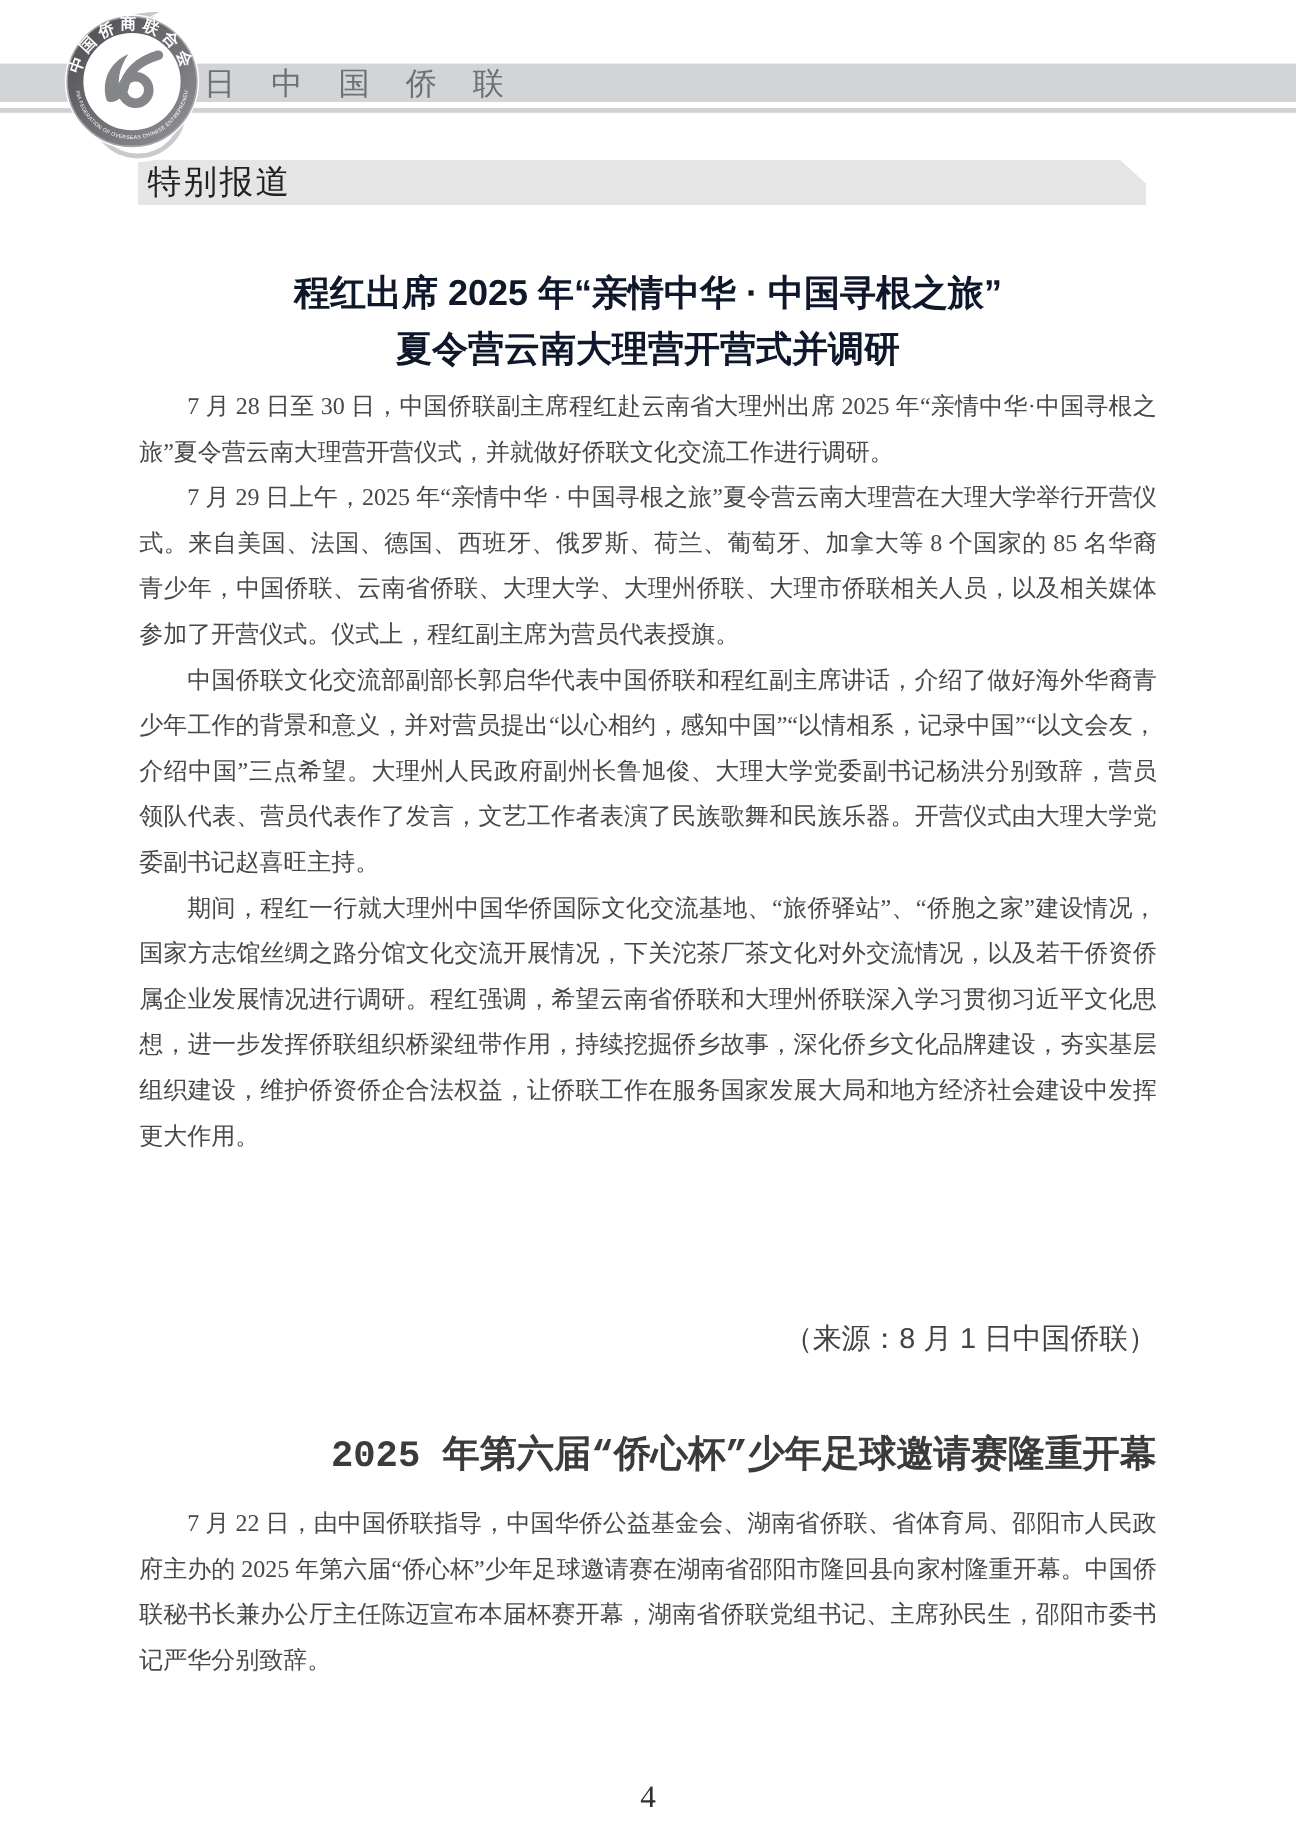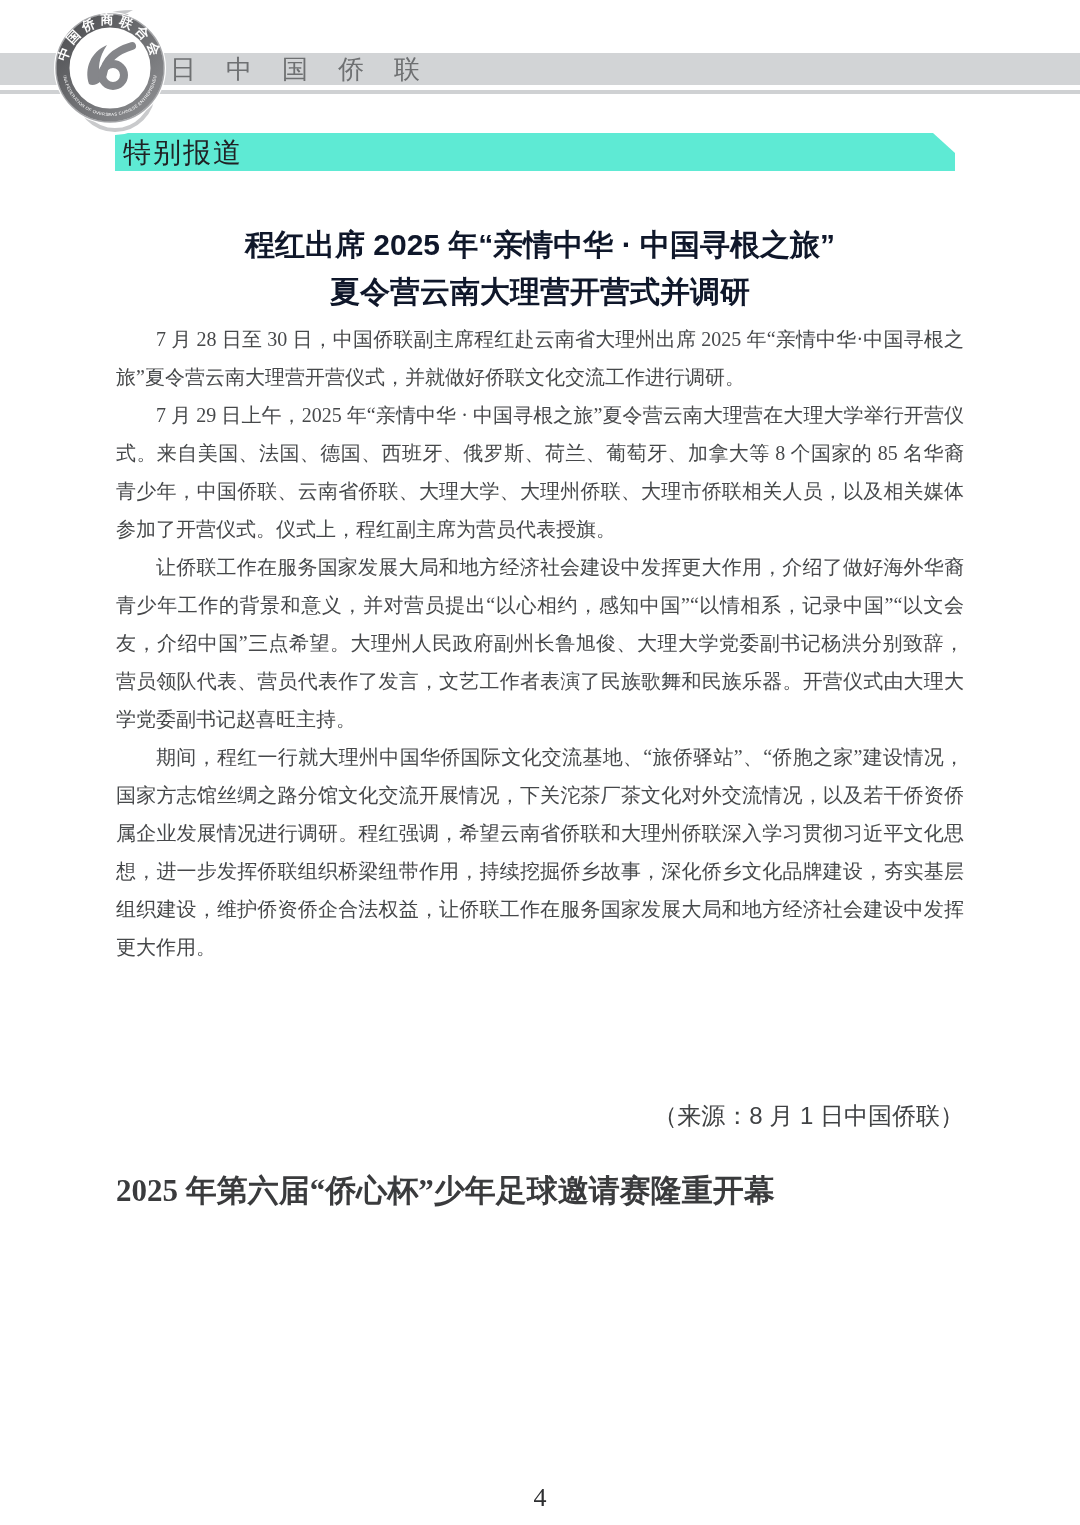--- a/index.html
+++ b/index.html
@@ -19,36 +19,36 @@
     font-family:"Liberation Serif", serif; white-space:nowrap;
   }
   .header-rule {
     position:absolute; left:0; top:90px; width:1080px; height:4px;
     background:#cfd1d3; z-index:1;
   }
   .logo-svg { position:absolute; left:45px; top:4px; z-index:3; }
   
   .section-banner {
     position:absolute; left:115px; top:133px; width:840px; height:38px;
-    background:#5eead4;
+    background:#e5e5e5;
     clip-path:polygon(0 0, 818px 0, 840px 20px, 840px 100%, 0 100%);
   }
   .section-banner-label {
     padding-left:8px; line-height:39px; font-size:28px; color:#202124;
     font-family:"Liberation Serif", serif; letter-spacing:2px;
   }
   
   .article-title-1 {
     position:absolute; left:116px; top:221px; width:848px;
     text-align:center; font-family:"Liberation Sans", sans-serif;
     font-weight:bold; font-size:30px; line-height:47px; color:#0f172a;
   }
   .article-title-2 {
-    position:absolute; left:116px; top:1172px; width:848px;
-    text-align:left; font-family:Liberation Serif, serif;
+    position:absolute; left:116px; top:1196px; width:848px;
+    text-align:right; font-family:Liberation Mono, monospace;
     font-weight:bold; font-size:31px; line-height:38px; color:#3a3b3d;
   }
   
   .article-body { position:absolute; left:116px; width:848px; }
   .article-body-1 { top:320px; }
   .article-body-2 { top:1251px; }
   .article-body p {
     margin:0; padding:0; text-indent:2em;
     font-size:20px; line-height:38px; color:#46484a;
     text-align:justify; text-align-last:left;
@@ -119,24 +119,27 @@
   </div>
 
   <div class="article-title-1">
     <div>程红出席 2025 年“亲情中华 · 中国寻根之旅”</div>
     <div>夏令营云南大理营开营式并调研</div>
   </div>
 
   <div class="article-body article-body-1">
     <p>7 月 28 日至 30 日，中国侨联副主席程红赴云南省大理州出席 2025 年“亲情中华·中国寻根之旅”夏令营云南大理营开营仪式，并就做好侨联文化交流工作进行调研。</p>
     <p>7 月 29 日上午，2025 年“亲情中华 · 中国寻根之旅”夏令营云南大理营在大理大学举行开营仪式。来自美国、法国、德国、西班牙、俄罗斯、荷兰、葡萄牙、加拿大等 8 个国家的 85 名华裔青少年，中国侨联、云南省侨联、大理大学、大理州侨联、大理市侨联相关人员，以及相关媒体参加了开营仪式。仪式上，程红副主席为营员代表授旗。</p>
-    <p>让侨联工作在服务国家发展大局和地方经济社会建设中发挥更大作用，介绍了做好海外华裔青少年工作的背景和意义，并对营员提出“以心相约，感知中国”“以情相系，记录中国”“以文会友，介绍中国”三点希望。大理州人民政府副州长鲁旭俊、大理大学党委副书记杨洪分别致辞，营员领队代表、营员代表作了发言，文艺工作者表演了民族歌舞和民族乐器。开营仪式由大理大学党委副书记赵喜旺主持。</p>
+    <p>中国侨联文化交流部副部长郭启华代表中国侨联和程红副主席讲话，介绍了做好海外华裔青少年工作的背景和意义，并对营员提出“以心相约，感知中国”“以情相系，记录中国”“以文会友，介绍中国”三点希望。大理州人民政府副州长鲁旭俊、大理大学党委副书记杨洪分别致辞，营员领队代表、营员代表作了发言，文艺工作者表演了民族歌舞和民族乐器。开营仪式由大理大学党委副书记赵喜旺主持。</p>
     <p>期间，程红一行就大理州中国华侨国际文化交流基地、“旅侨驿站”、“侨胞之家”建设情况，国家方志馆丝绸之路分馆文化交流开展情况，下关沱茶厂茶文化对外交流情况，以及若干侨资侨属企业发展情况进行调研。程红强调，希望云南省侨联和大理州侨联深入学习贯彻习近平文化思想，进一步发挥侨联组织桥梁纽带作用，持续挖掘侨乡故事，深化侨乡文化品牌建设，夯实基层组织建设，维护侨资侨企合法权益，让侨联工作在服务国家发展大局和地方经济社会建设中发挥更大作用。</p>
   </div>
 
   <div class="source-line">（来源：8 月 1 日中国侨联）</div>
 
   <div class="article-title-2">2025 年第六届“侨心杯”少年足球邀请赛隆重开幕</div>
 
+  <div class="article-body article-body-2">
+    <p>7 月 22 日，由中国侨联指导，中国华侨公益基金会、湖南省侨联、省体育局、邵阳市人民政府主办的 2025 年第六届“侨心杯”少年足球邀请赛在湖南省邵阳市隆回县向家村隆重开幕。中国侨联秘书长兼办公厅主任陈迈宣布本届杯赛开幕，湖南省侨联党组书记、主席孙民生，邵阳市委书记严华分别致辞。</p>
+  </div>
 
   <div class="page-number">4</div>
 
 </div>
 
 </body></html>

